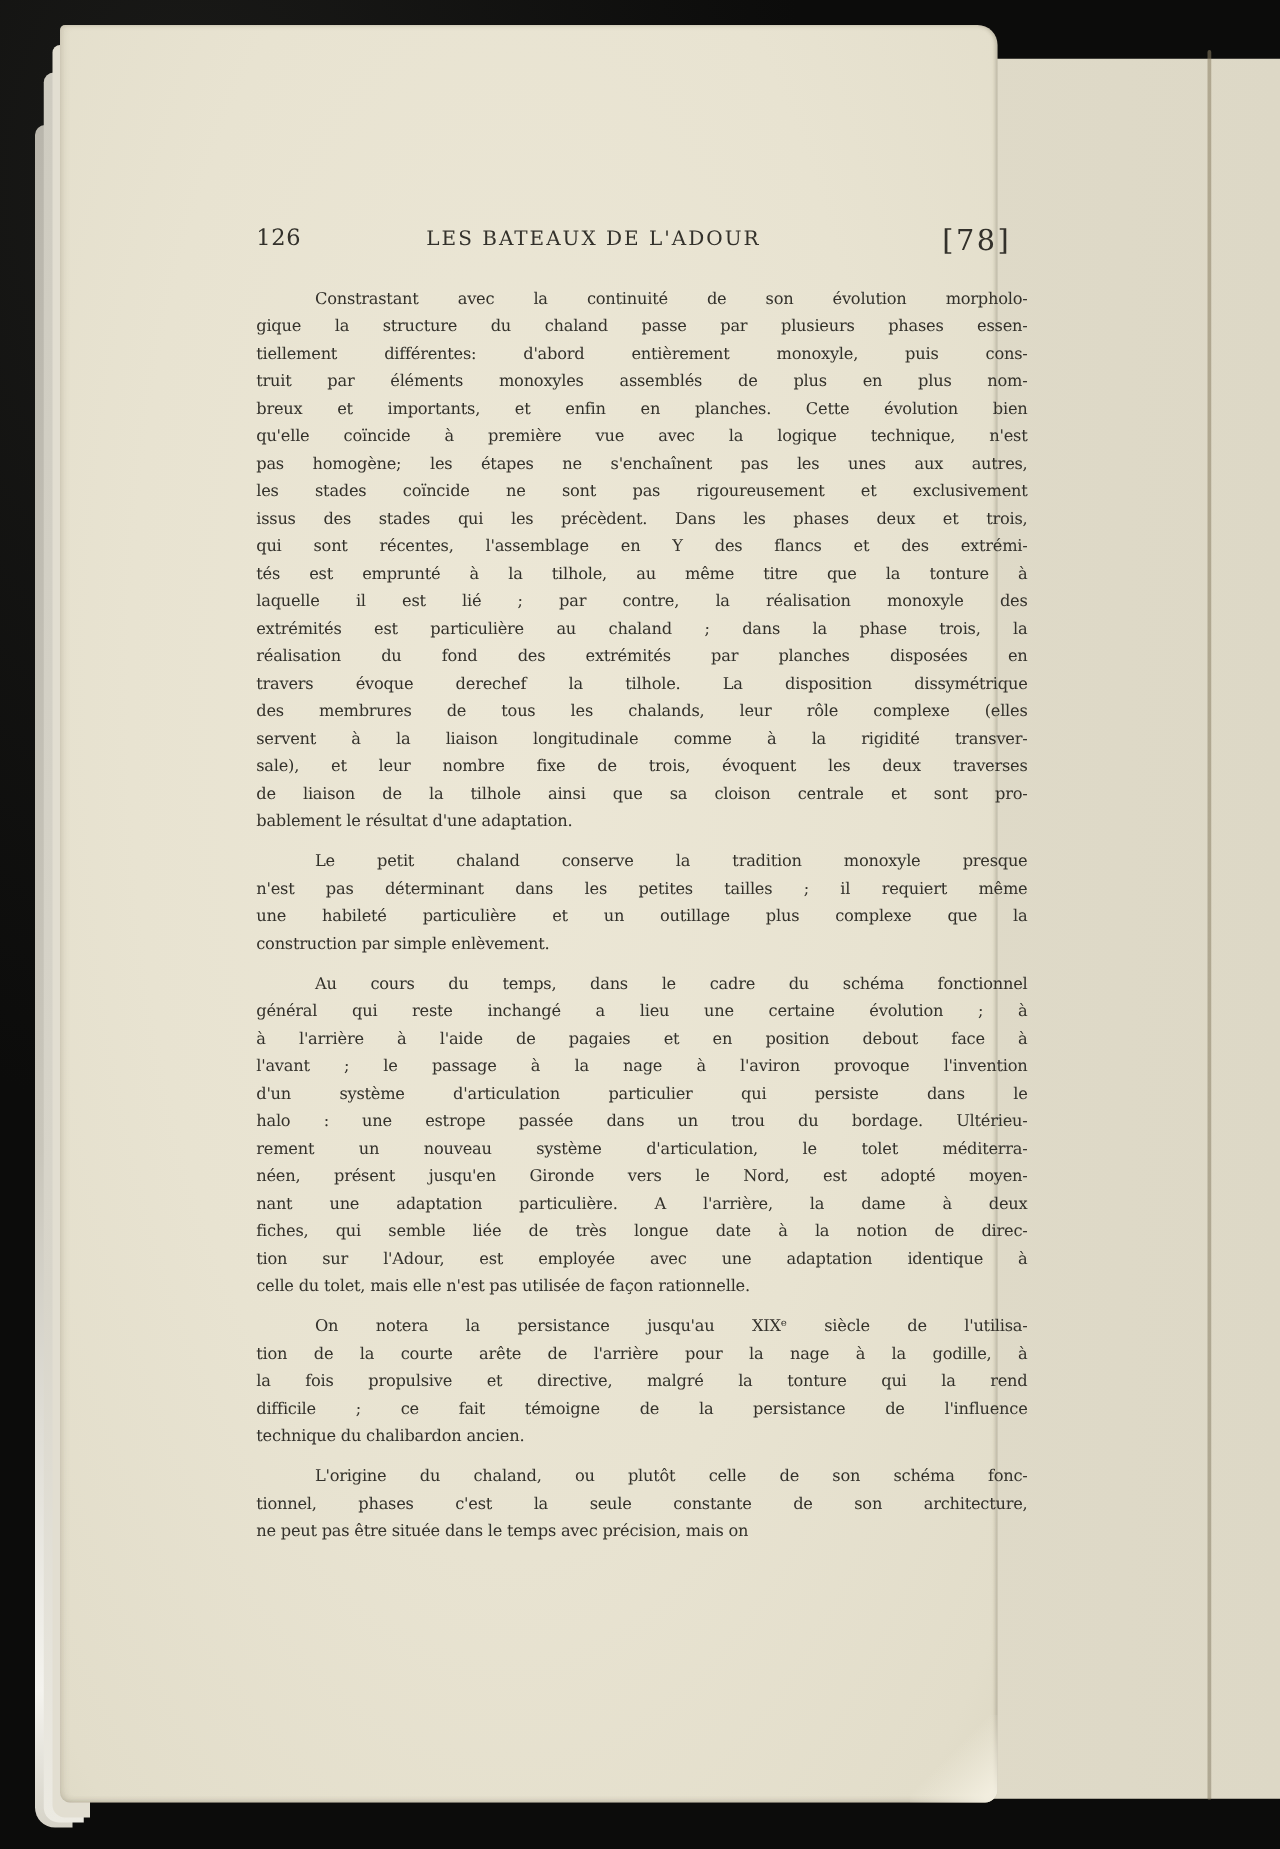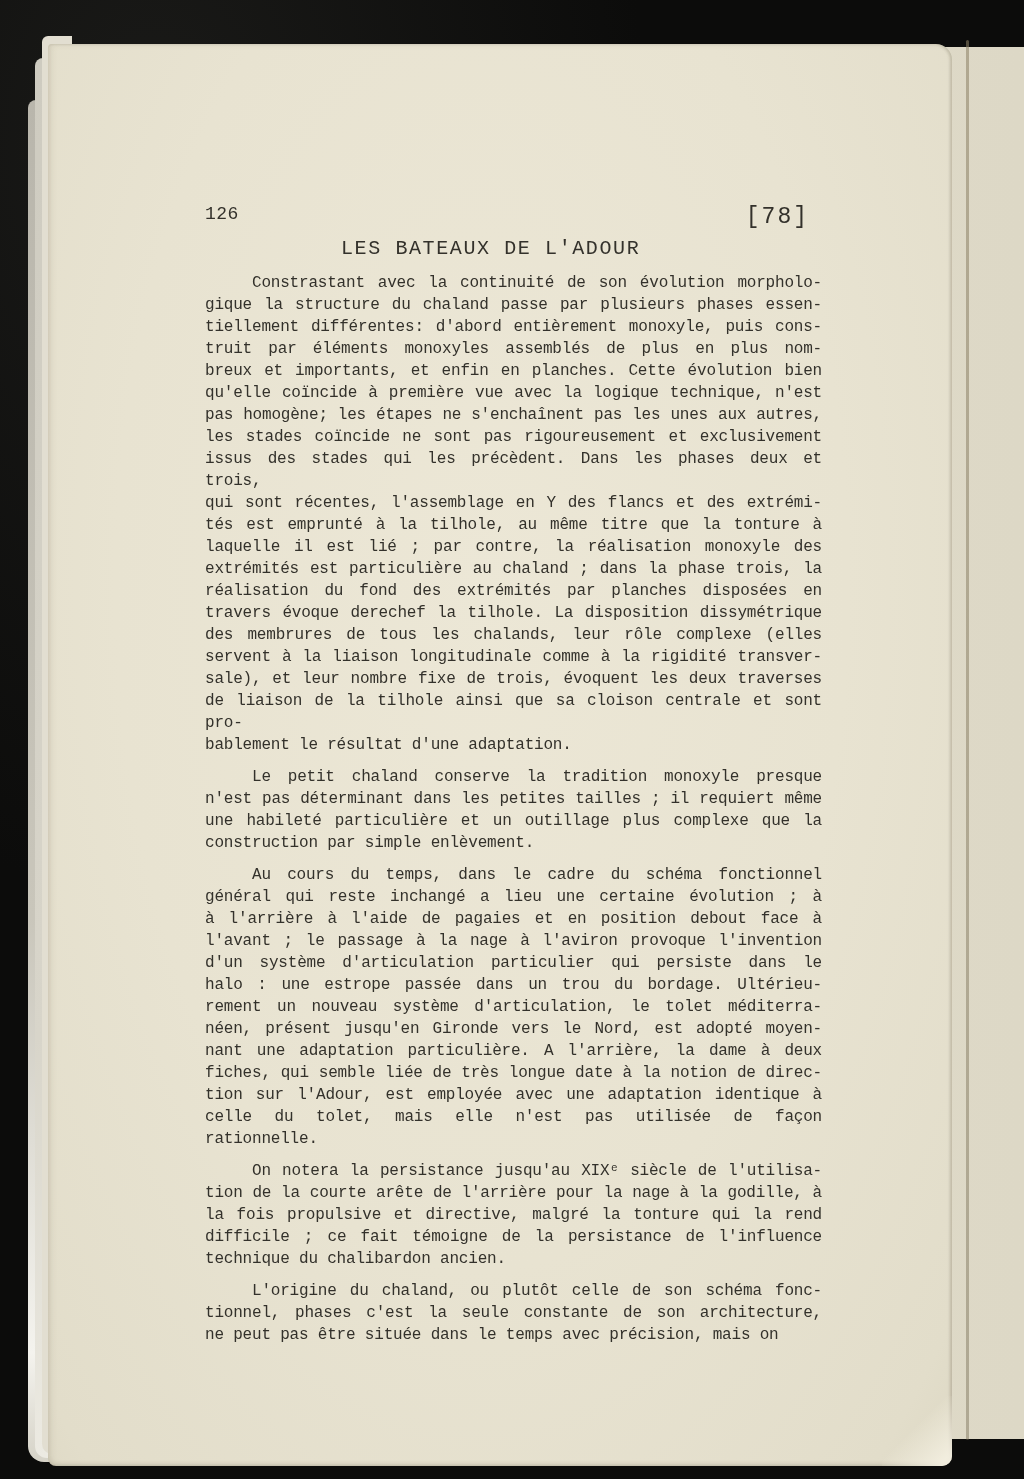--- a/index.html
+++ b/index.html
@@ -52,30 +52,29 @@
     top: 36px;
     width: 30px;
     height: 1418px;
     background: #e2ded1;
     border-radius: 6px 0 0 10px;
   }
   
   .main-page {
     position: absolute;
     left: 48px;
-    top: 44px;
-    width: 904px;
+    top: 20px;
+    width: 750px;
     height: 1422px;
     background: radial-gradient(ellipse at 48% 38%, #ece7d6 0%, #e8e3d1 55%, #e2ddca 92%, #ddd8c4 100%);
     border-radius: 4px 16px 10px 8px;
     box-shadow:
       inset 3px 0 6px rgba(80, 70, 50, 0.10),
       inset -2px 0 3px rgba(80, 70, 50, 0.18),
       inset 0 -2px 4px rgba(80, 70, 50, 0.10);
-    font-family: Liberation Mono, monospace;
   }
   
   .page-crease {
     position: absolute;
     left: 966px;
     top: 40px;
     width: 3px;
     height: 1400px;
     background: linear-gradient(180deg, rgba(140,128,100,0.55), rgba(120,110,85,0.45));
     border-radius: 2px;
@@ -106,34 +105,33 @@
     position: absolute;
     left: 0;
     top: 0;
     font-size: 18px;
     letter-spacing: 0.5px;
   }
   .head-title {
     position: absolute;
     left: 136px;
     top: 1px;
-    font-size: 20px;
+    font-size: 16px;
     letter-spacing: 1.6px;
-    margin-top: 32px;
   }
   .folio {
     position: absolute;
     right: 13px;
     top: 0;
     font-size: 23px;
     letter-spacing: 2px;
   }
   .text-block {
-    margin-top: 44px;
-    font-size: 16px;
+    margin-top: 25px;
+    font-size: 13px;
     line-height: 22px;
     letter-spacing: -0.2px;
   }
   .paragraph { margin: 0; }
   .paragraph + .paragraph { margin-top: 10px; }
   .line {
     text-align: justify;
     text-align-last: justify;
     white-space: nowrap; 
   }

